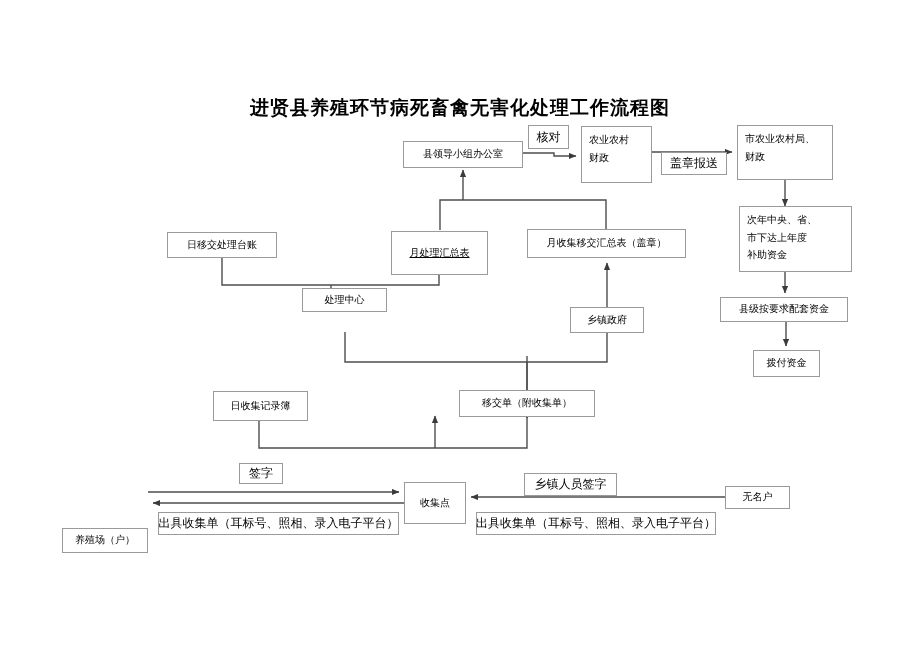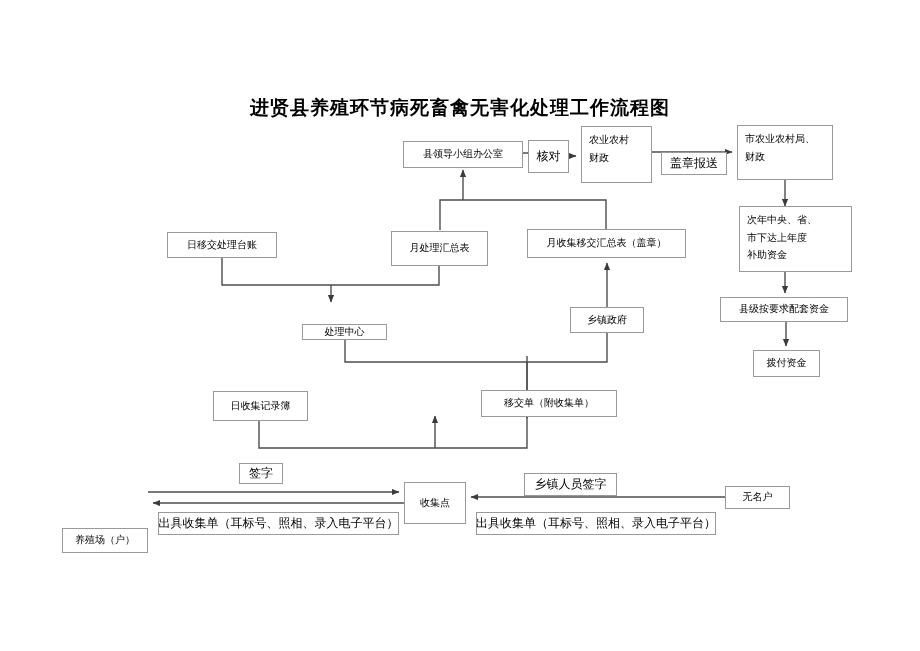--- a/index.html
+++ b/index.html
@@ -144,39 +144,39 @@
     <span class="ln">市下达上年度</span>
     <span class="ln">补助资金</span>
   </div>
 
   <div class="node" style="left:720px; top:297px; width:128px; height:25px;">县级按要求配套资金</div>
 
   <div class="node" style="left:753px; top:350px; width:67px; height:27px;">拨付资金</div>
 
   <div class="node" style="left:167px; top:232px; width:110px; height:26px;">日移交处理台账</div>
 
-  <div class="node" style="left:391px; top:231px; width:97px; height:35px;">月处理汇总表</div>
+  <div class="node" style="left:391px; top:231px; width:97px; height:44px;text-decoration:underline;">月处理汇总表</div>
 
   <div class="node" style="left:527px; top:229px; width:159px; height:29px;">月收集移交汇总表（盖章）</div>
 
-  <div class="node" style="left:302px; top:324px; width:85px; height:16px;">处理中心</div>
+  <div class="node" style="left:302px; top:288px; width:85px; height:24px;">处理中心</div>
 
   <div class="node" style="left:570px; top:307px; width:74px; height:26px;">乡镇政府</div>
 
   <div class="node" style="left:213px; top:391px; width:95px; height:30px;">日收集记录簿</div>
 
-  <div class="node" style="left:459px; top:390px; width:136px; height:27px;margin-left:22px;">移交单（附收集单）</div>
+  <div class="node" style="left:459px; top:390px; width:136px; height:27px;">移交单（附收集单）</div>
 
   <div class="node" style="left:62px; top:484px; width:86px; height:25px;margin-top:44px;">养殖场（户）</div>
 
   <div class="node" style="left:404px; top:482px; width:62px; height:42px;">收集点</div>
 
   <div class="node" style="left:725px; top:486px; width:65px; height:23px;">无名户</div>
 
-  <div class="label-box" style="left:528px; top:140px; width:41px; height:33px;">核对</div>
+  <div class="label-box" style="left:528px; top:125px; width:41px; height:24px;">核对</div>
 
   <div class="label-box" style="left:661px; top:152px; width:66px; height:23px;">盖章报送</div>
 
   <div class="label-box" style="left:239px; top:463px; width:44px; height:21px;">签字</div>
 
   <div class="label-box" style="left:158px; top:512px; width:241px; height:23px;">出具收集单（耳标号、照相、录入电子平台）</div>
 
   <div class="label-box" style="left:524px; top:473px; width:93px; height:23px;">乡镇人员签字</div>
 
   <div class="label-box" style="left:476px; top:512px; width:240px; height:23px;">出具收集单（耳标号、照相、录入电子平台）</div>

